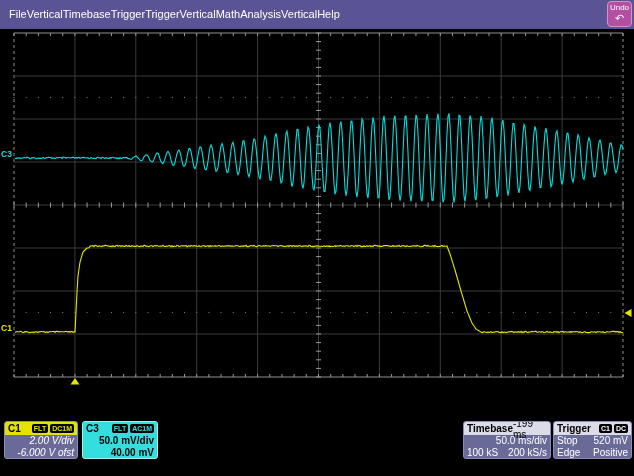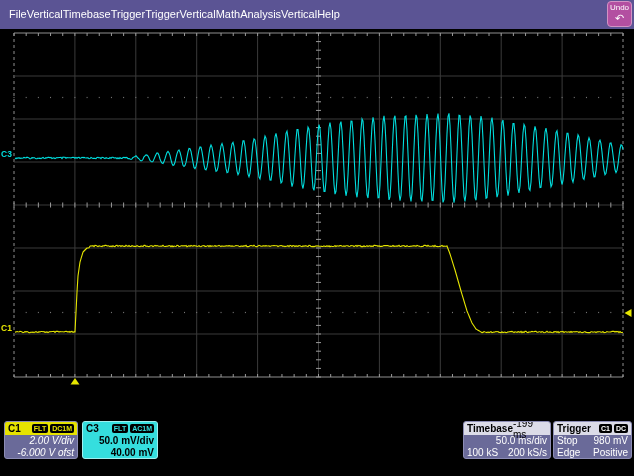--- a/index.html
+++ b/index.html
@@ -441,19 +441,19 @@
 </div>
 
 <div class="desc" id="trig-box">
   <div class="hdr">
     <span class="name">Trigger</span>
     <span class="badge">C1</span>
     <span class="badge">DC</span>
   </div>
   <div class="row">
     <span class="l">Stop</span>
-    <span class="r">980 mV</span>
+    <span class="r">520 mV</span>
   </div>
   <div class="row">
     <span class="l">Edge</span>
     <span class="r">Positive</span>
   </div>
 </div>
 
 </body></html>

